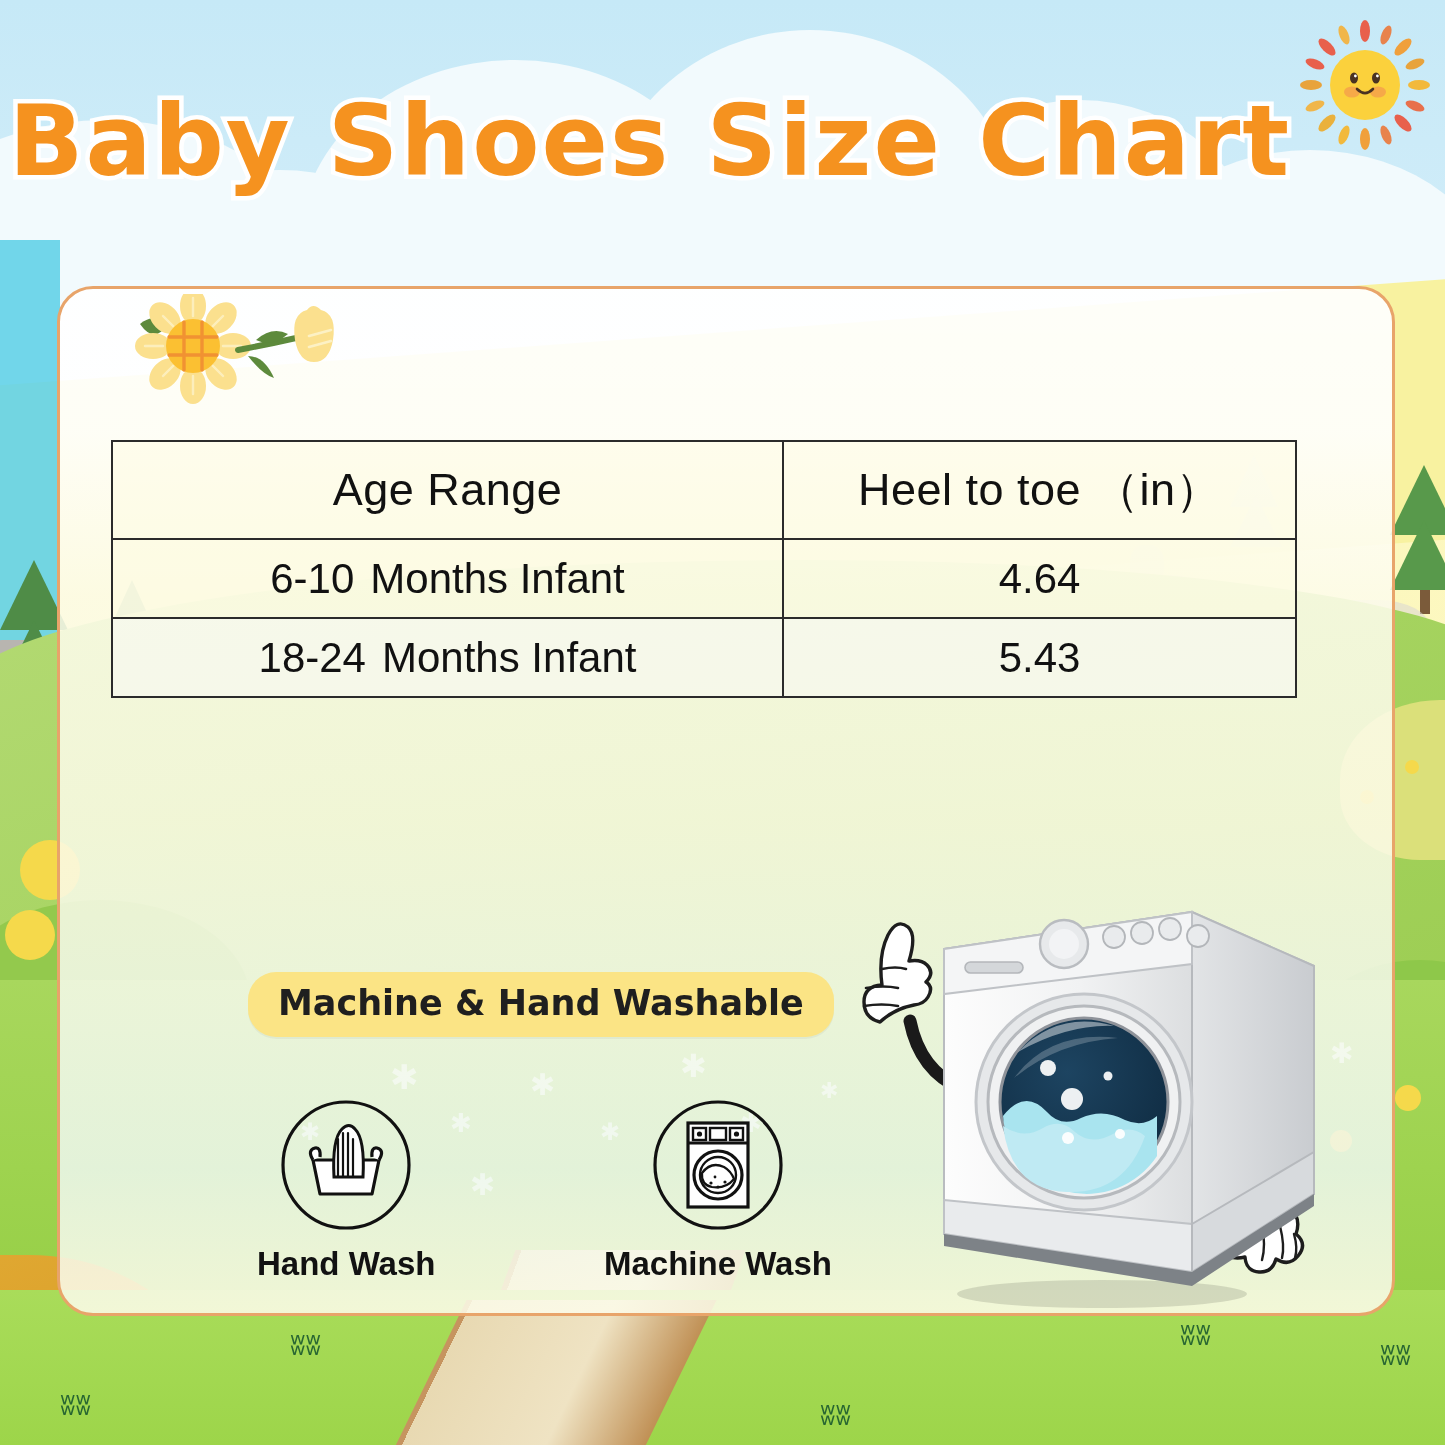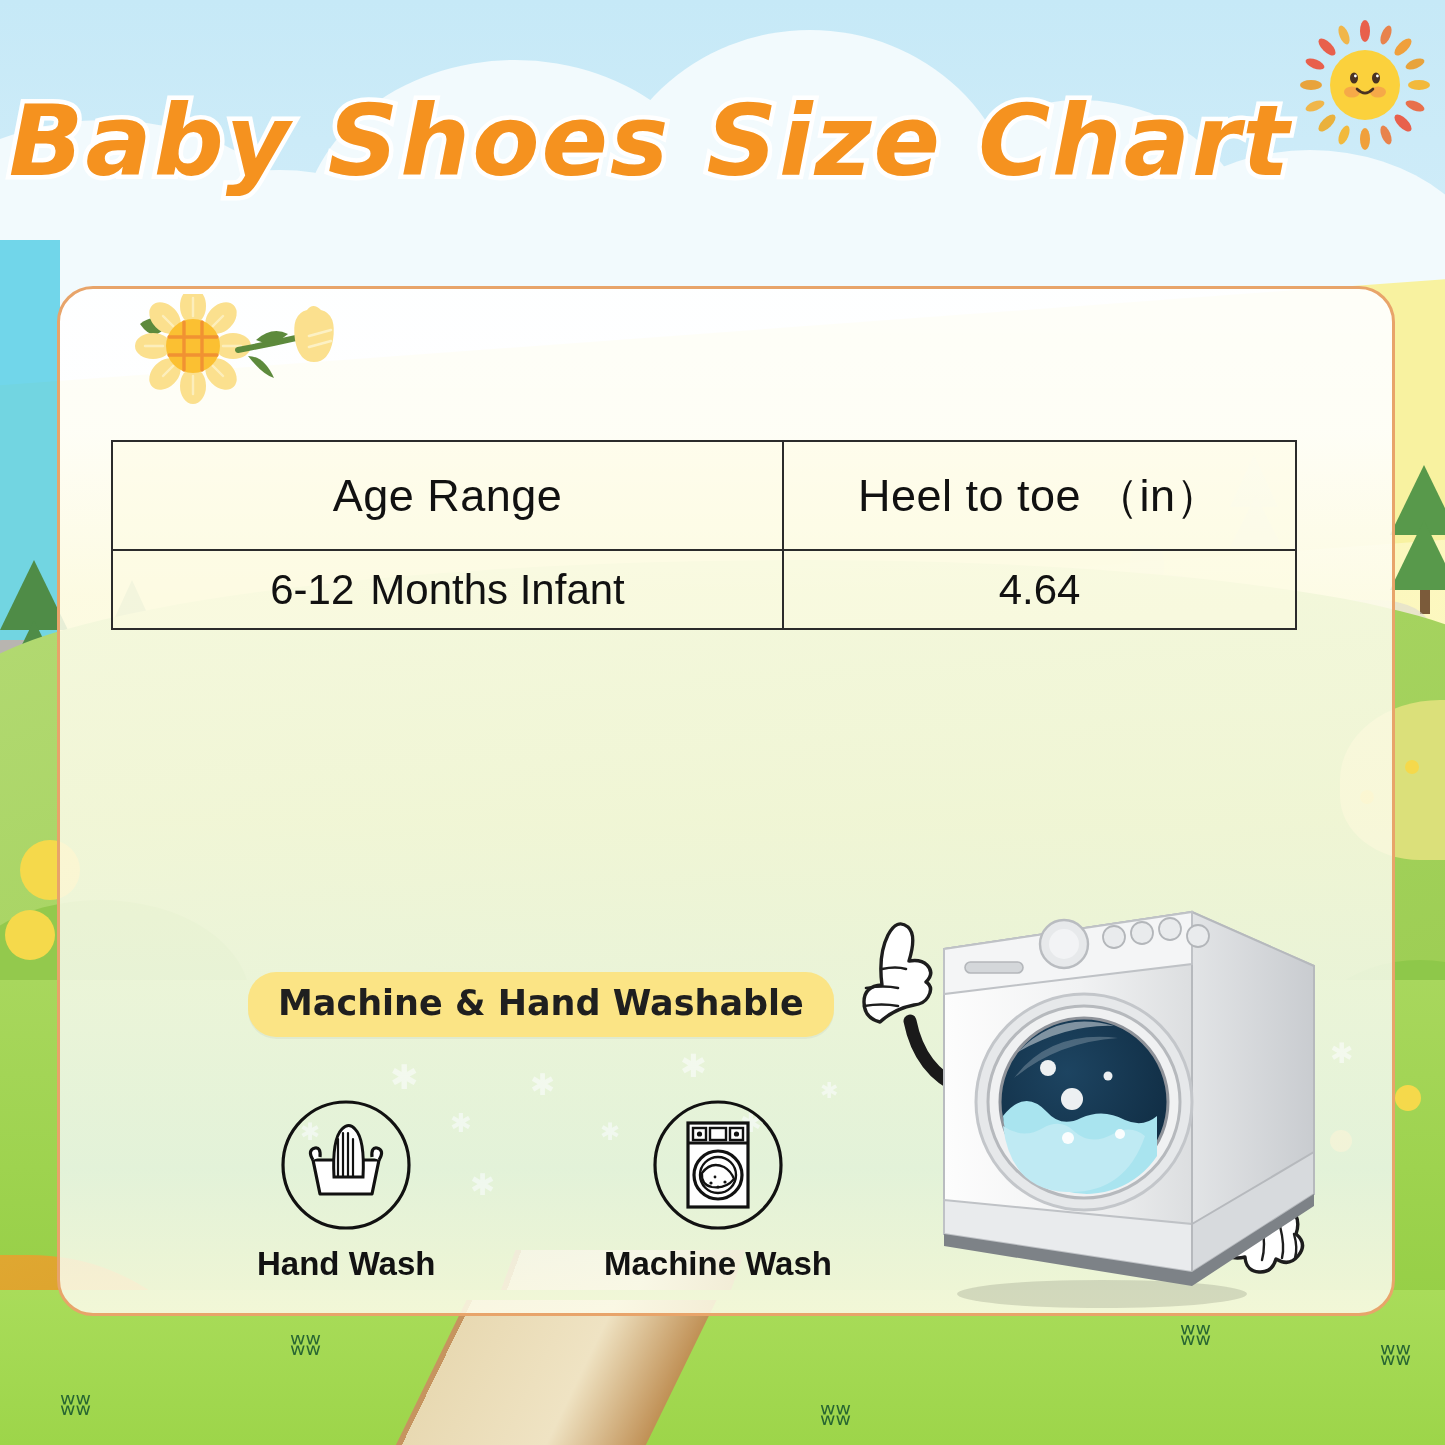--- a/index.html
+++ b/index.html
@@ -144,21 +144,21 @@
   }
   .sizetable th, .sizetable td {
     border: 2.5px solid #2b2b2b;
     text-align: center;
     color: #111;
     background: rgba(253,252,228,.5);
   }
   .sizetable col.c1 { width: 671px; }
   .sizetable col.c2 { width: 513px; }
   .sizetable th {
-    height: 109px;
+    height: 98px;
     font-size: 45px;
     font-weight: 400;
     letter-spacing: .5px;
   }
   .sizetable td {
     height: 79px;
     font-size: 42px;
     font-weight: 400;
   }
   .sizetable tbody tr:nth-child(odd) td { background: rgba(253,252,226,.52); }
@@ -198,21 +198,20 @@
   .mascot { position: absolute; left: 772px; top: 605px; width: 520px; height: 420px; }
 
   
   .title {
     position: absolute;
     left: 0; top: 84px; width: 1300px;
     text-align: center;
     font-family: "DejaVu Sans", sans-serif;
     font-size: 98px;
     font-weight: 700;
-    font-style: italic;
     letter-spacing: 2px;
     color: #f5921f;
     -webkit-text-stroke: 9px #ffffff;
     paint-order: stroke fill;
     text-shadow: 0 3px 0 rgba(255,255,255,.9);
     white-space: nowrap;
   }
 </style>
 </head>
 <body>
@@ -398,22 +397,26 @@
           <col class="c2">
         </colgroup>
       <thead>
         <tr>
           <th>Age Range</th>
           <th>Heel to toe （in）</th>
         </tr>
       </thead>
       <tbody>
         <tr>
-          <td><span>6-12</span><span class="gapsp"></span><span>Months Infant</span></td>
+          <td><span>6-10</span><span class="gapsp"></span><span>Months Infant</span></td>
           <td>4.64</td>
+        </tr>
+        <tr>
+          <td><span>18-24</span><span class="gapsp"></span><span>Months Infant</span></td>
+          <td>5.43</td>
         </tr>
       </tbody>
     </table>
 
     <div class="pill">Machine &amp; Hand Washable</div>
 
     <div class="washgroup hand">
       <div class="washicon">
         <svg viewBox="0 0 132 132" width="132" height="132" aria-hidden="true">
           <circle cx="66" cy="66" r="63" fill="none" stroke="#111" stroke-width="3.2"></circle>

